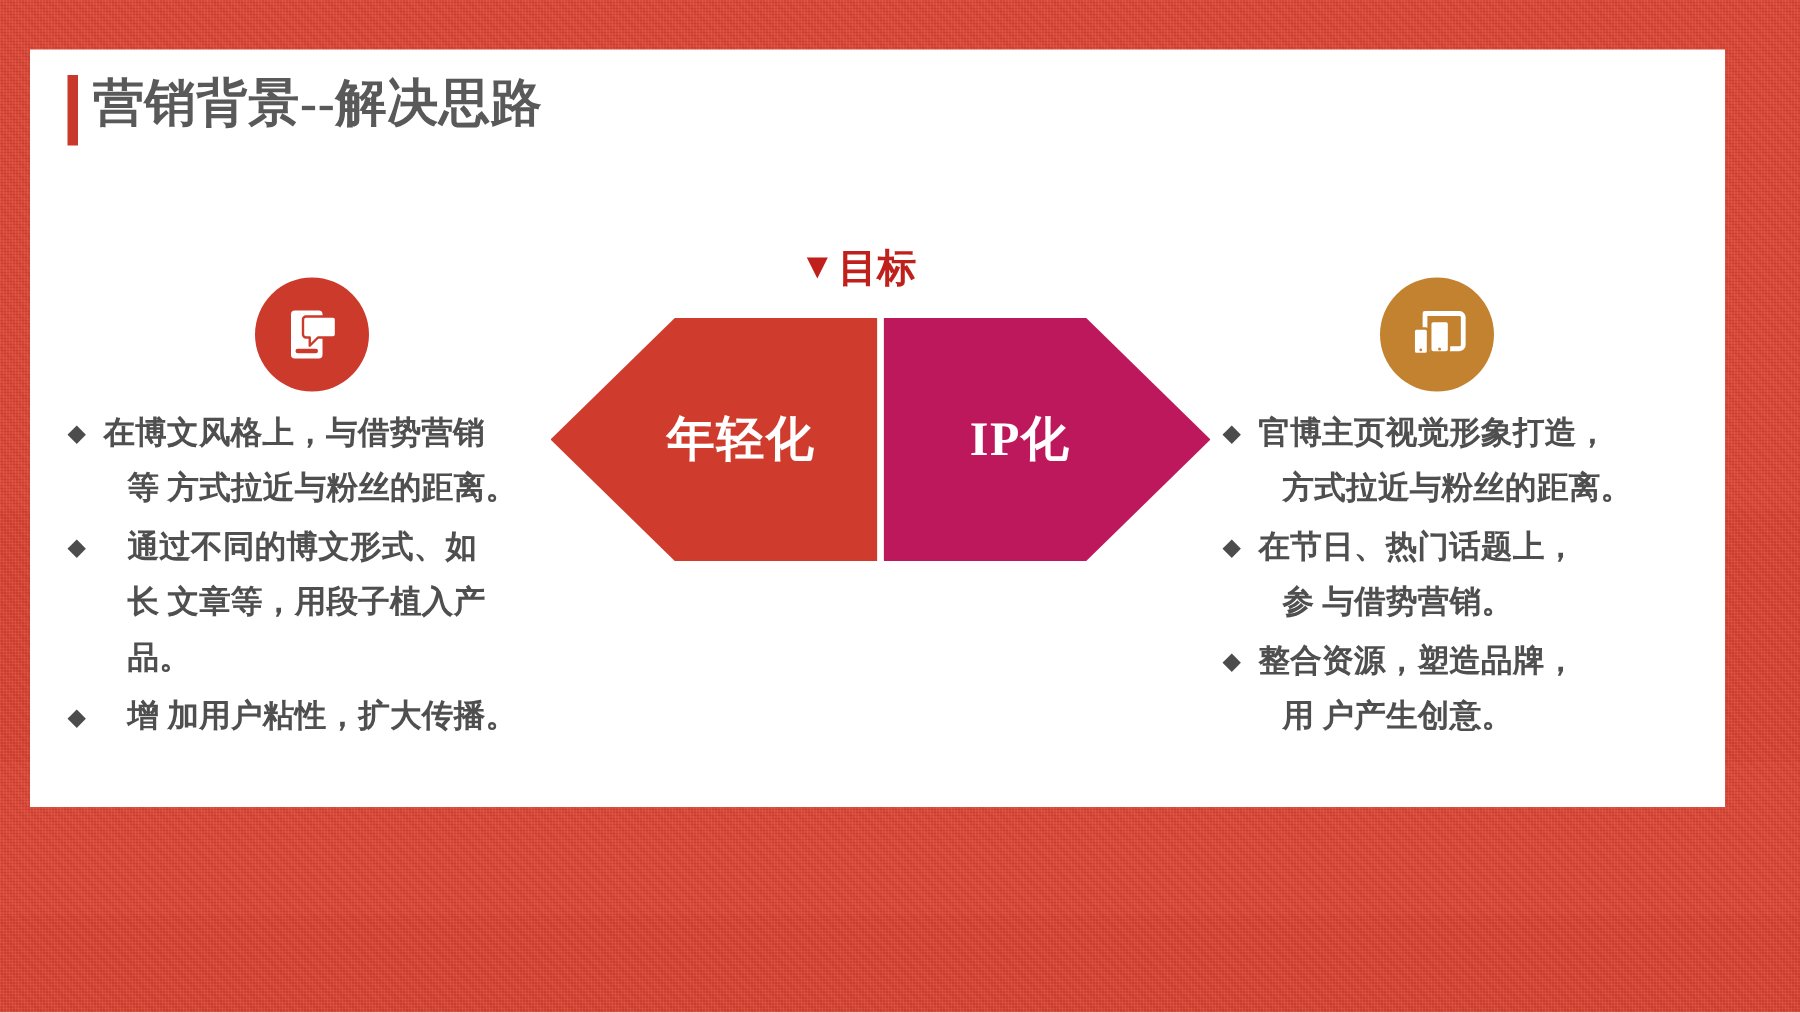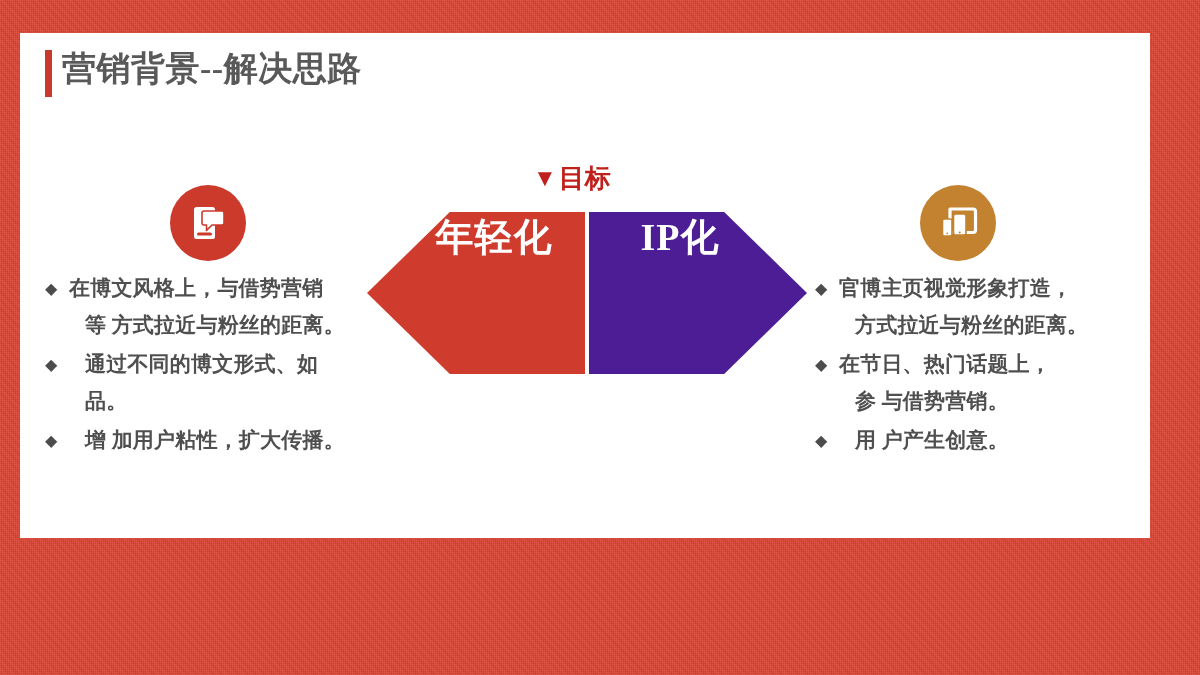--- a/index.html
+++ b/index.html
@@ -77,38 +77,39 @@
     transform: translateY(-1px);
   }
 
   
   .chevron {
     position: absolute;
     top: 179px;
     width: 218px;
     height: 162px;
     display: flex;
+    align-items: center;
     justify-content: center;
     color: #FFFFFF;
     font-family: "Liberation Serif", "DejaVu Serif", serif;
-    font-size: 38px;
+    font-size: 32px;
     font-weight: 700;
     letter-spacing: 1px;
   }
   #chevron-left {
     left: 347px;
     background: #CF3C2D;
     clip-path: polygon(38% 0%, 100% 0%, 100% 100%, 38% 100%, 0% 50%);
   }
   #chevron-left .label {
     transform: translateX(18px);
   }
   #chevron-right {
     left: 569px;
-    background: #4c1d95;
+    background: #be185d;
     clip-path: polygon(0% 0%, 62% 0%, 100% 50%, 62% 100%, 0% 100%);
   }
   #chevron-right .label {
     transform: translateX(-18px);
   }
 
   
   .badge {
     position: absolute;
     top: 152px;
@@ -212,20 +213,21 @@
         <span class="lines">
           <div class="line">在博文风格上，与借势营销</div>
           <div class="line cont">等 方式拉近与粉丝的距离。</div>
         </span>
       </div>
 
       <div class="bullet">
         <span class="marker">◆</span>
         <span class="lines">
           <div class="line cont">通过不同的博文形式、如</div>
+          <div class="line cont">长 文章等，用段子植入产</div>
           <div class="line cont">品。</div>
         </span>
       </div>
 
       <div class="bullet">
         <span class="marker">◆</span>
         <span class="lines">
           <div class="line cont">增 加用户粘性，扩大传播。</div>
         </span>
       </div>
@@ -246,20 +248,21 @@
         <span class="marker">◆</span>
         <span class="lines">
           <div class="line">在节日、热门话题上，</div>
           <div class="line cont">参 与借势营销。</div>
         </span>
       </div>
 
       <div class="bullet">
         <span class="marker">◆</span>
         <span class="lines">
+          <div class="line">整合资源，塑造品牌，</div>
           <div class="line cont">用 户产生创意。</div>
         </span>
       </div>
 
     </div>
 
   </div>
 </div>
 
 </body></html>

